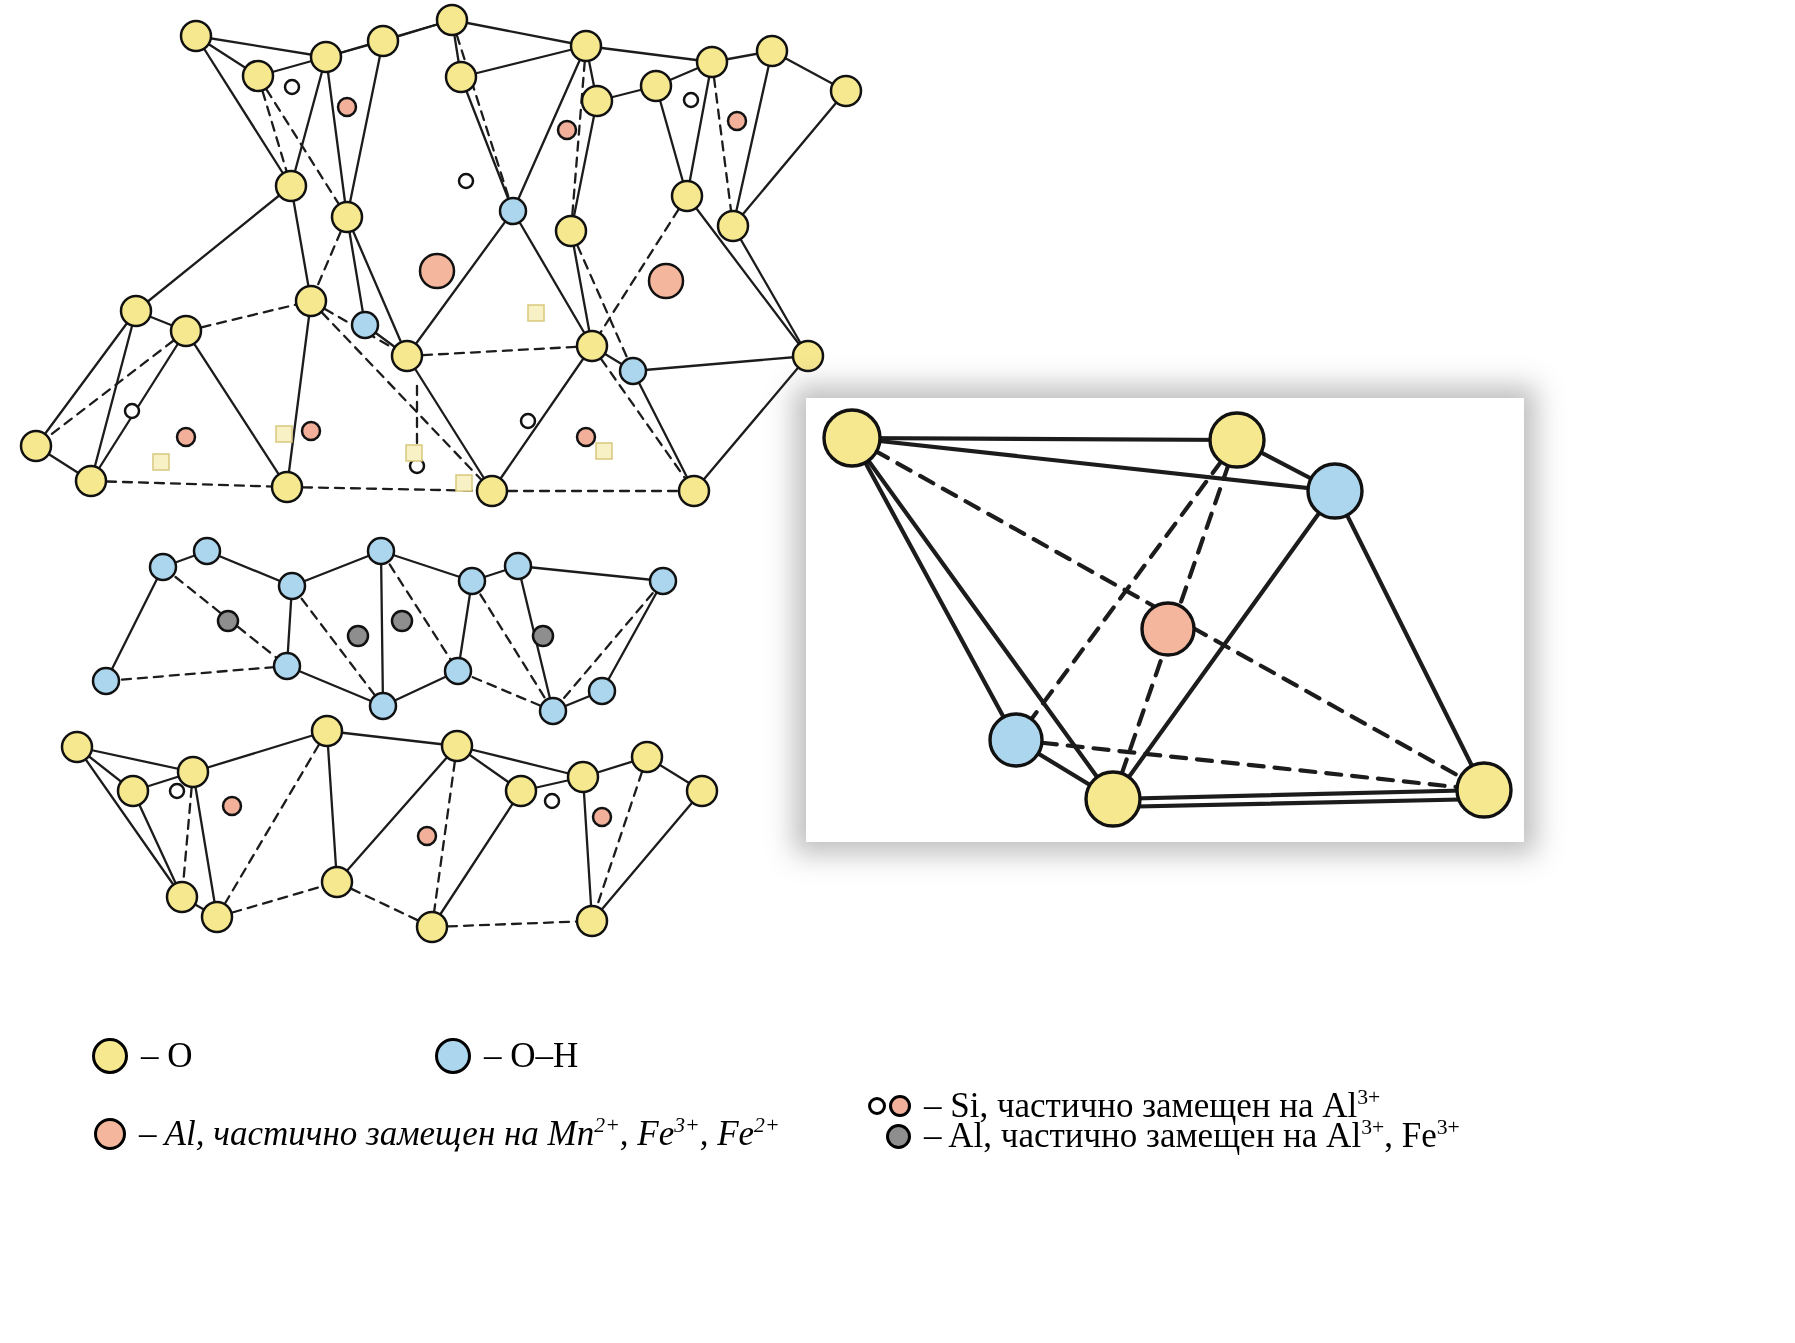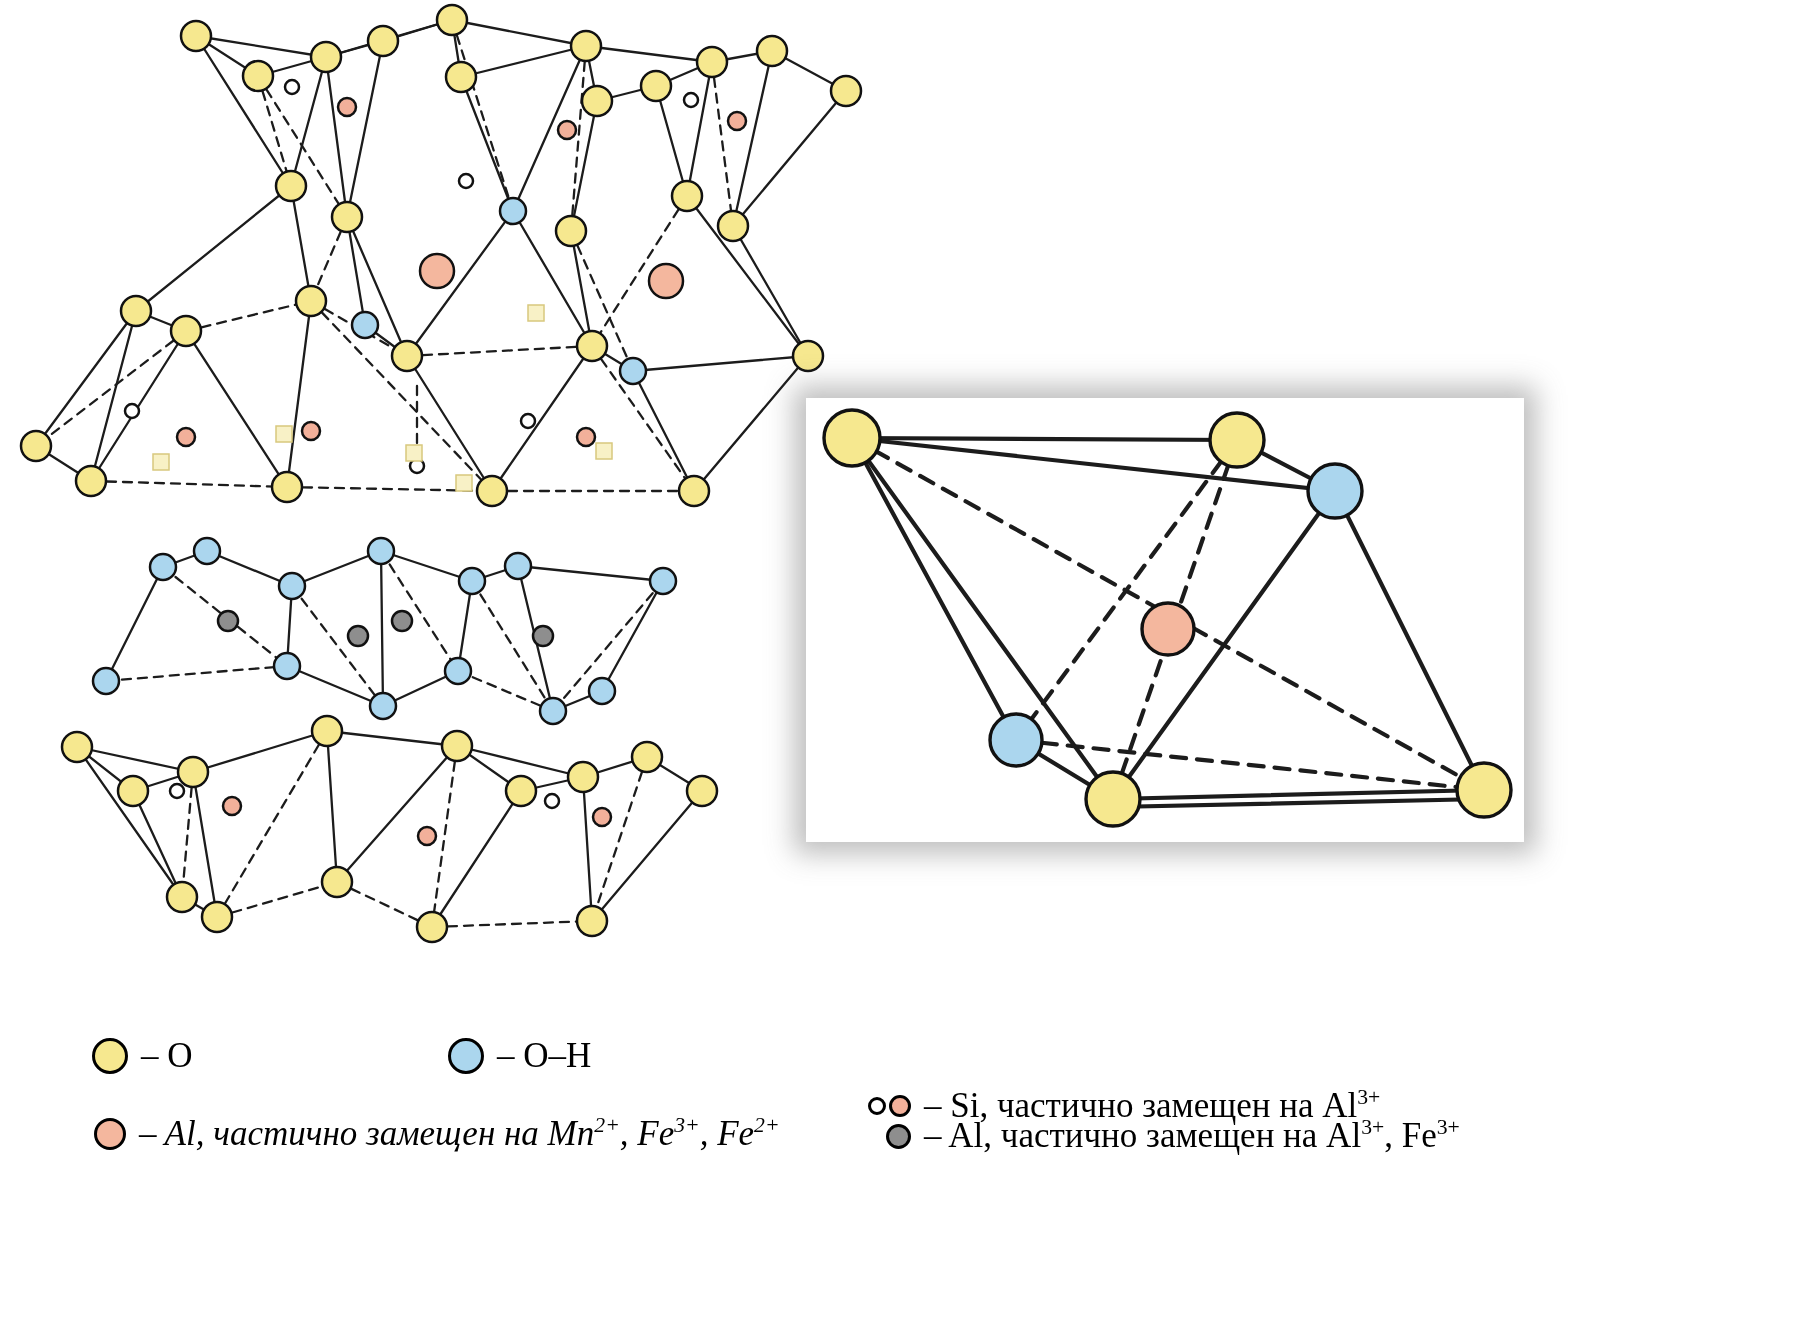--- a/index.html
+++ b/index.html
@@ -256,21 +256,21 @@
         <circle cx="1113" cy="799" r="27" fill="#f6e88f" stroke="#111111" stroke-width="3.4"></circle>
         <circle cx="1484" cy="790" r="27" fill="#f6e88f" stroke="#111111" stroke-width="3.4"></circle>
       </svg>
   </div>
 
   <div class="legend-item" style="left:92px;top:1036px;">
     <span class="dot dot-o"></span>
     <span class="ltext">– O</span>
   </div>
 
-  <div class="legend-item" style="left:448px;top:1036px;align-items:center;">
+  <div class="legend-item" style="left:435px;top:1036px;align-items:center;">
     <span class="dot dot-b"></span>
     <span class="ltext">– O–H</span>
   </div>
 
   <div class="legend-item" style="left:868px;top:1038px;margin-top:48px;">
     <span class="si-pair">
       <span class="dot dot-w"></span>
       <span class="dot dot-p"></span>
     </span>
     <span class="ltext"><span>– Si, частично замещен на Al</span><sup>3+</sup></span>

